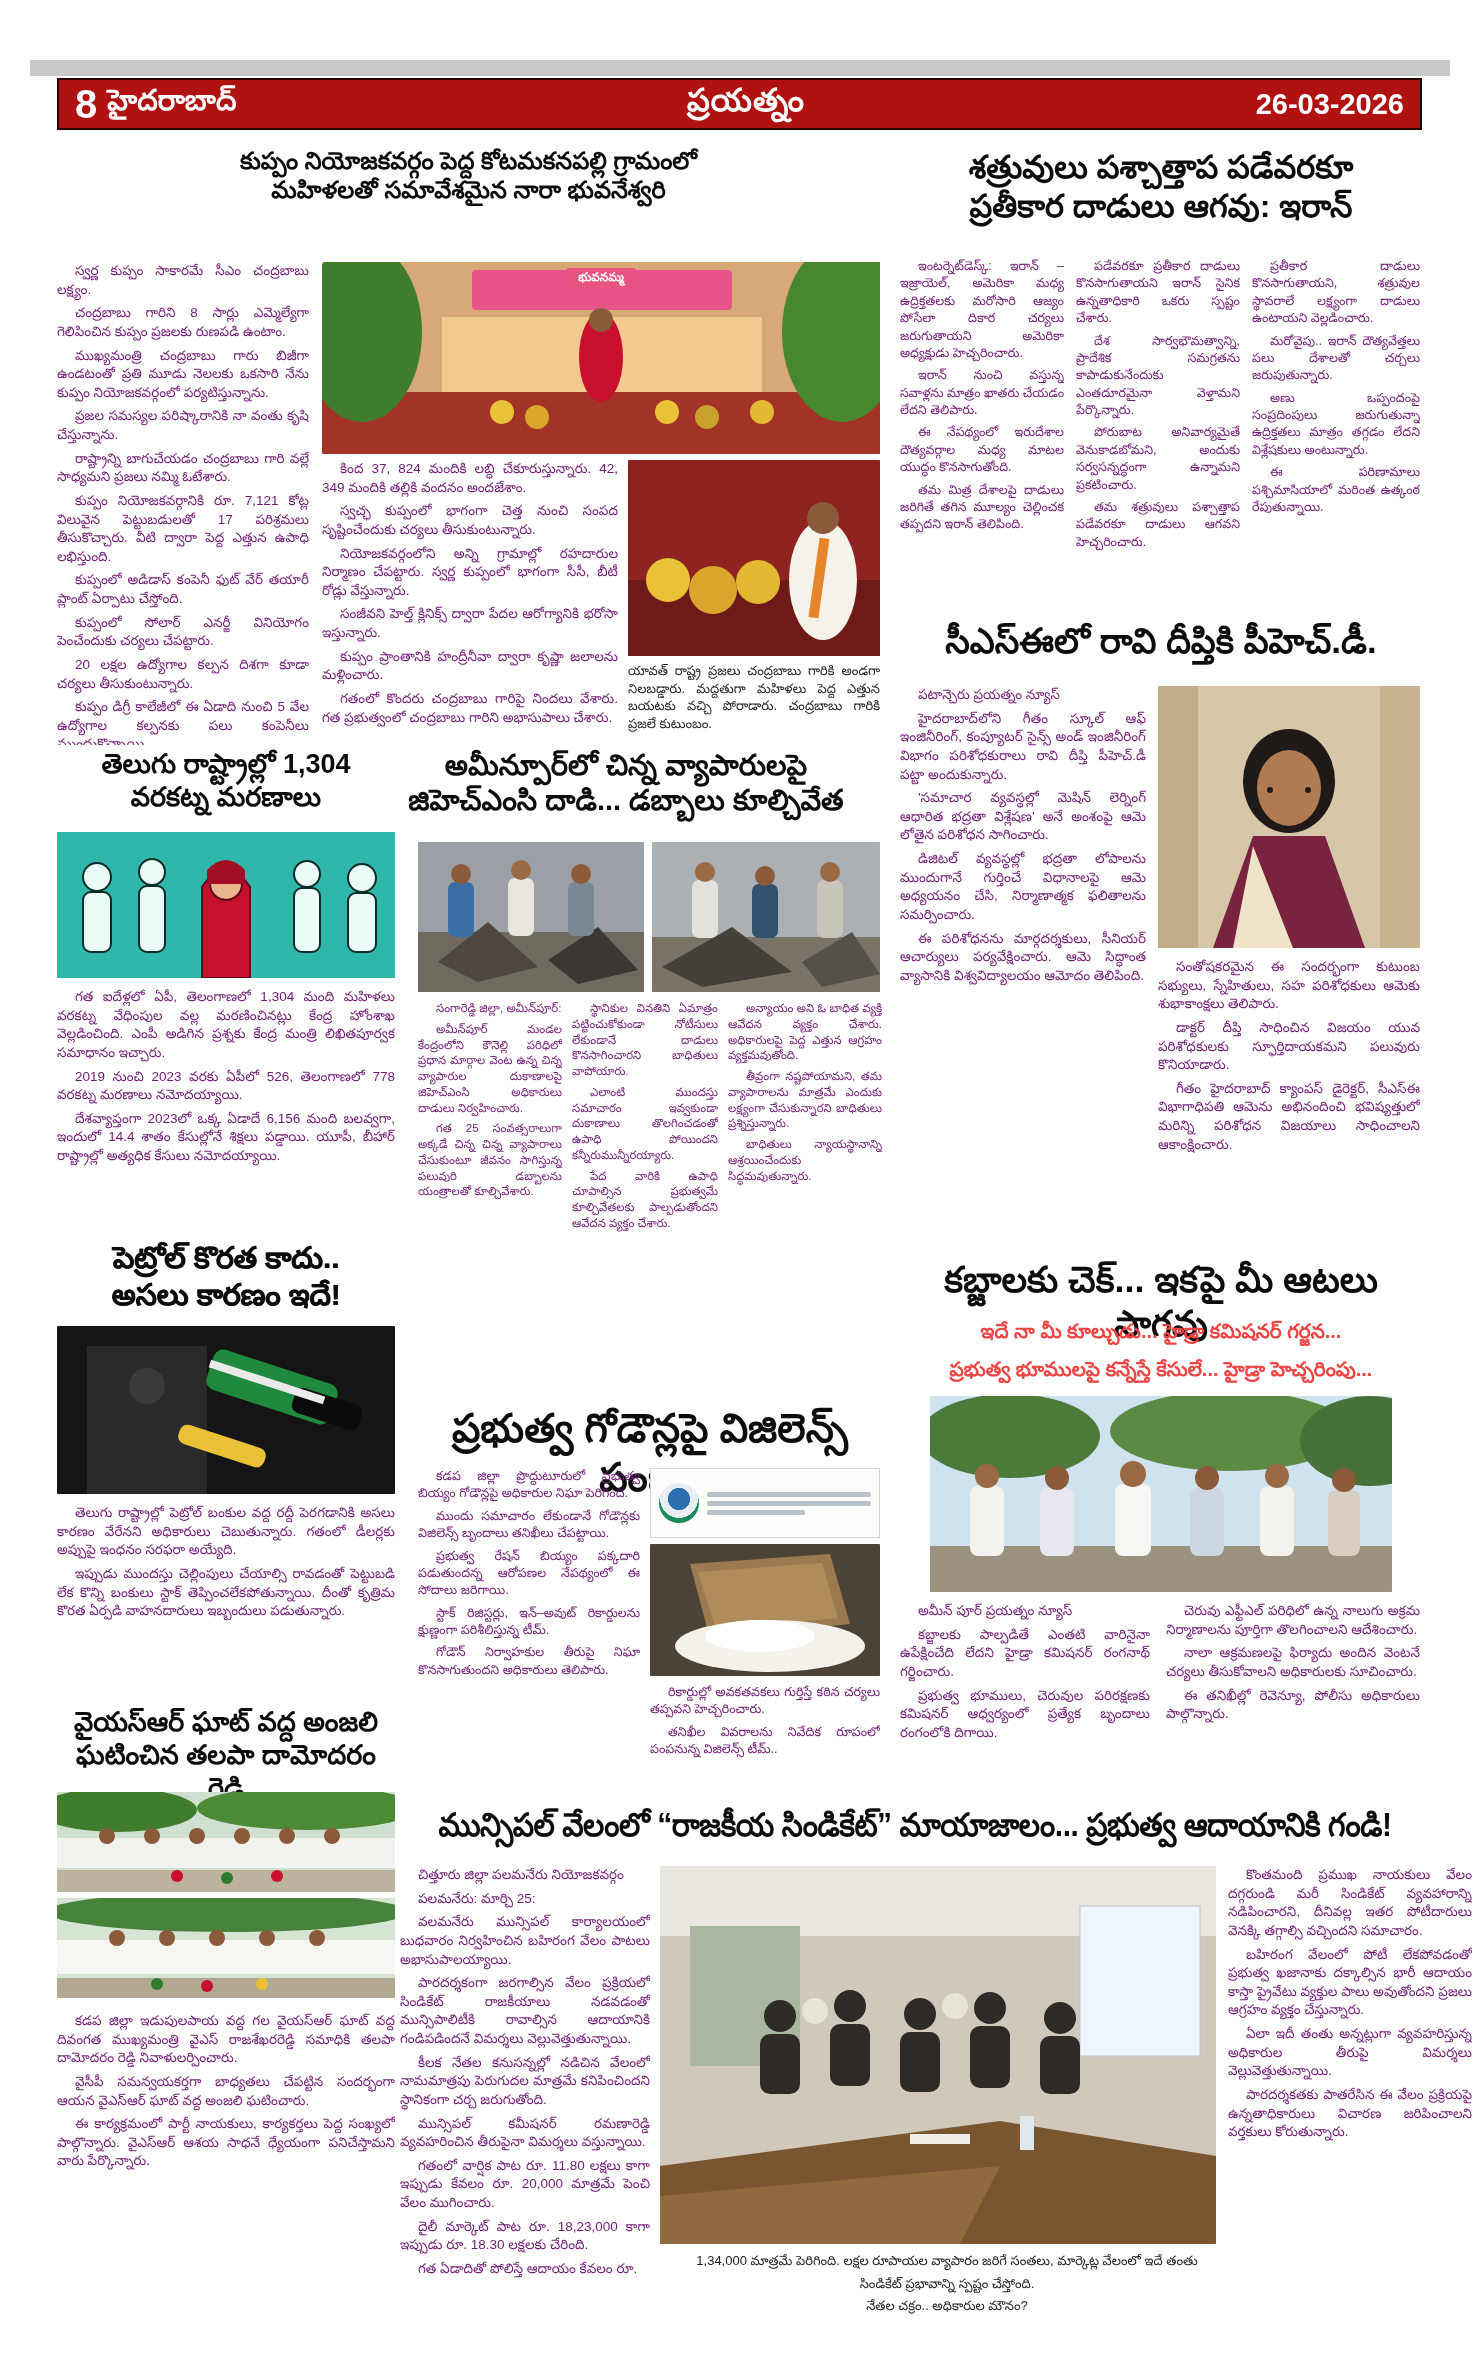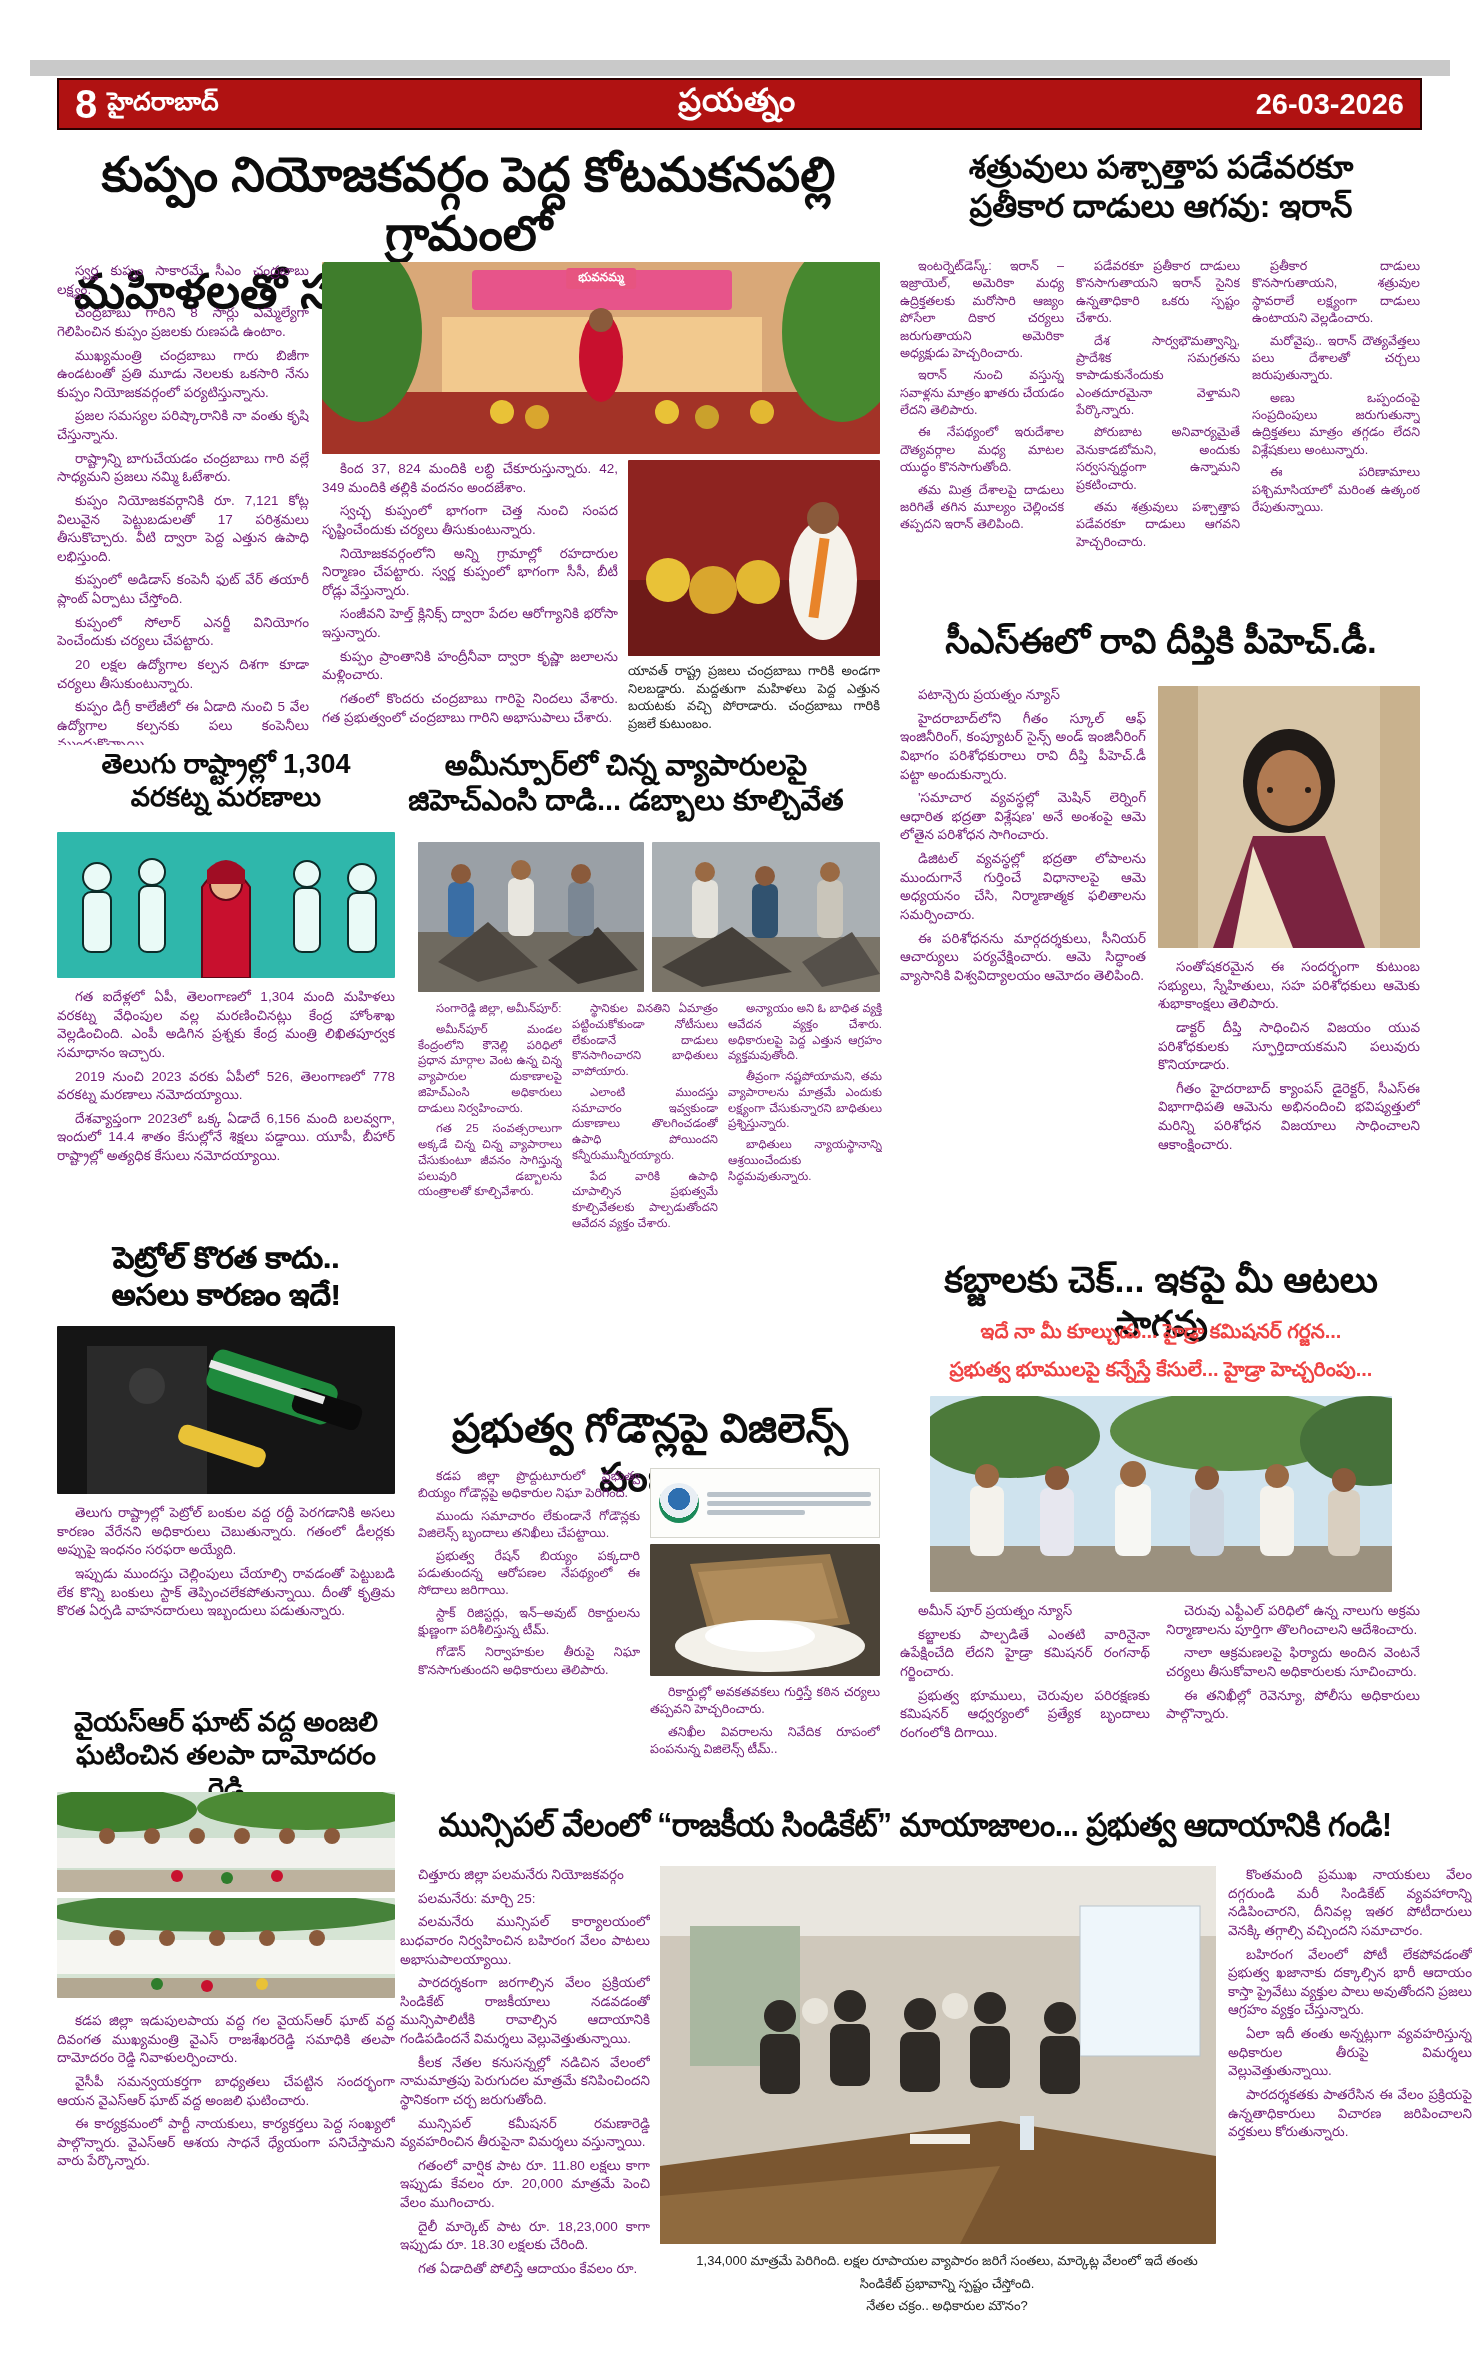--- a/index.html
+++ b/index.html
@@ -4,25 +4,25 @@
 <style>
   html,body{margin:0;padding:0;background:#eceff1;}
   .page{position:relative;width:1479px;height:2364px;margin:0 auto;background:#ffffff;
         font-family:"Liberation Sans","DejaVu Sans",sans-serif;color:#1c1c1c;overflow:hidden;}
   .abs{position:absolute;}
   .topstrip{background:#c9c9c9;}
   .masthead{background:#b01212;border:2px solid #2a0000;display:flex;align-items:center;
             justify-content:space-between;box-sizing:border-box;padding:0 16px;color:#fff;}
   .mast-left{display:flex;align-items:center;gap:10px;}
   .pagenum{font-size:40px;font-weight:bold;line-height:1;}
-  .city{font-size:25px;font-weight:bold;}
+  .city{font-size:29px;font-weight:bold;}
   .mast-title{font-size:32px;font-weight:bold;letter-spacing:1px;}
   .mast-date{font-size:29px;font-weight:bold;}
   .hl{font-weight:bold;color:#0d0d0d;text-align:center;line-height:1.22;}
-  .hl-xl{font-size:48px;}
+  .hl-xl{font-size:24px;}
   .hl-lg{font-size:32px;}
   .hl-md{font-size:29px;}
   .hl-sm{font-size:27px;}
   .hl-fat{font-size:30px;font-weight:900;text-shadow:0.6px 0 #0d0d0d;}
   .hl-wide{font-size:30px;letter-spacing:-0.5px;transform:scaleY(1.08);transform-origin:top center;}
   .subhl{font-size:20px;font-weight:600;text-align:center;color:#ef4444;}
   .col{font-size:13.5px;line-height:1.38;text-align:justify;overflow:hidden;color:#701a75;}
   .col-sm{font-size:11.6px;line-height:1.36;}
   .para{margin:0 0 5px 0;text-indent:18px;}
   .caption{font-size:13px;line-height:1.35;text-align:justify;color:#222;overflow:hidden;}

